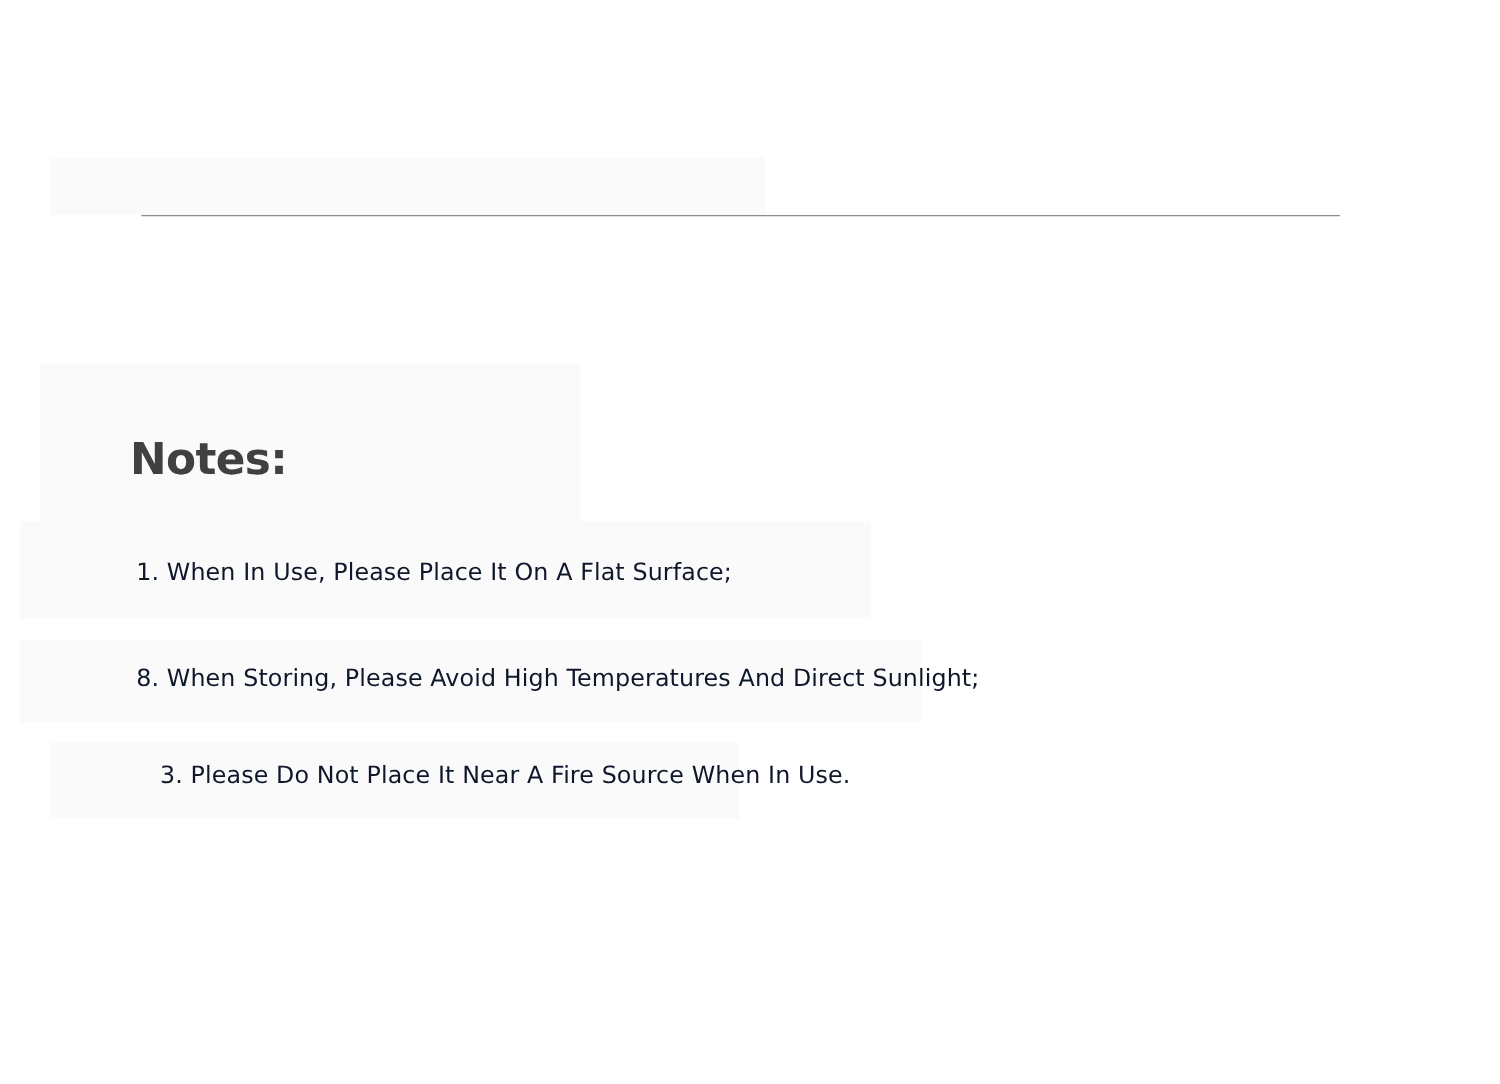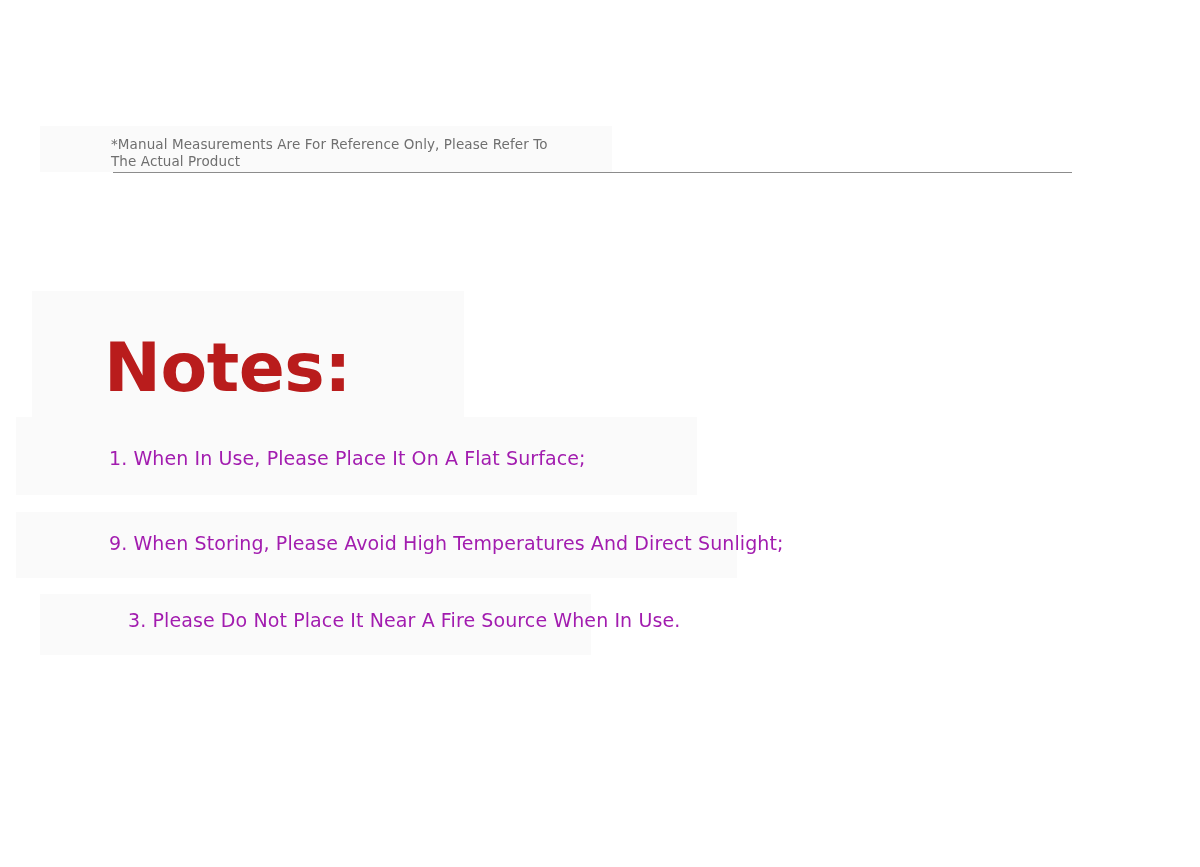--- a/index.html
+++ b/index.html
@@ -57,59 +57,58 @@
     left: 32px;
     top: 291px;
     width: 432px;
     height: 198px;
     background: #fafafa;
   }
   .notes-heading {
     position: absolute;
     left: 104px;
     top: 333px;
-    font-size: 68px;
+    font-size: 35px;
     line-height: 70px;
     font-weight: bold;
-    color: #b91c1c;
+    color: #404040;
     letter-spacing: -0.5px;
   }
 
   .note-shade {
     position: absolute;
     background: #fafafa;
   }
   .note-shade-1 { left: 16px;  top: 417px; width: 681px; height: 78px; }
   .note-shade-2 { left: 16px;  top: 512px; width: 721px; height: 66px; }
   .note-shade-3 { left: 40px;  top: 594px; width: 551px; height: 61px; }
 
   .note-text {
     position: absolute;
-    color: #a21caf;
+    color: #0f172a;
     font-size: 19px;
     line-height: 26px;
     letter-spacing: 0.1px;
     white-space: pre-line;
   }
   .note-1 { left: 109px; top: 445px; }
   .note-2 { left: 109px; top: 530px; }
   .note-3 { left: 109px; top: 607px; margin-left: 19px; }
 </style>
 </head>
 <body>
 
 <div class="disclaimer-wrap">
   <div class="disclaimer-shade"></div>
-  <div class="disclaimer-text">*Manual Measurements Are For Reference Only, Please Refer To The Actual Product</div>
   <div class="disclaimer-rule"></div>
 </div>
 
 <div class="notes-heading-shade"></div>
 <div class="notes-heading">Notes:</div>
 
 <div class="note-shade note-shade-1"></div>
 <div class="note-text note-1">1. When In Use, Please Place It On A Flat Surface;</div>
 
 <div class="note-shade note-shade-2"></div>
-<div class="note-text note-2">9. When Storing, Please Avoid High Temperatures And Direct Sunlight;</div>
+<div class="note-text note-2">8. When Storing, Please Avoid High Temperatures And Direct Sunlight;</div>
 
 <div class="note-shade note-shade-3"></div>
 <div class="note-text note-3">3. Please Do Not Place It Near A Fire Source When In Use.</div>
 
 </body></html>

